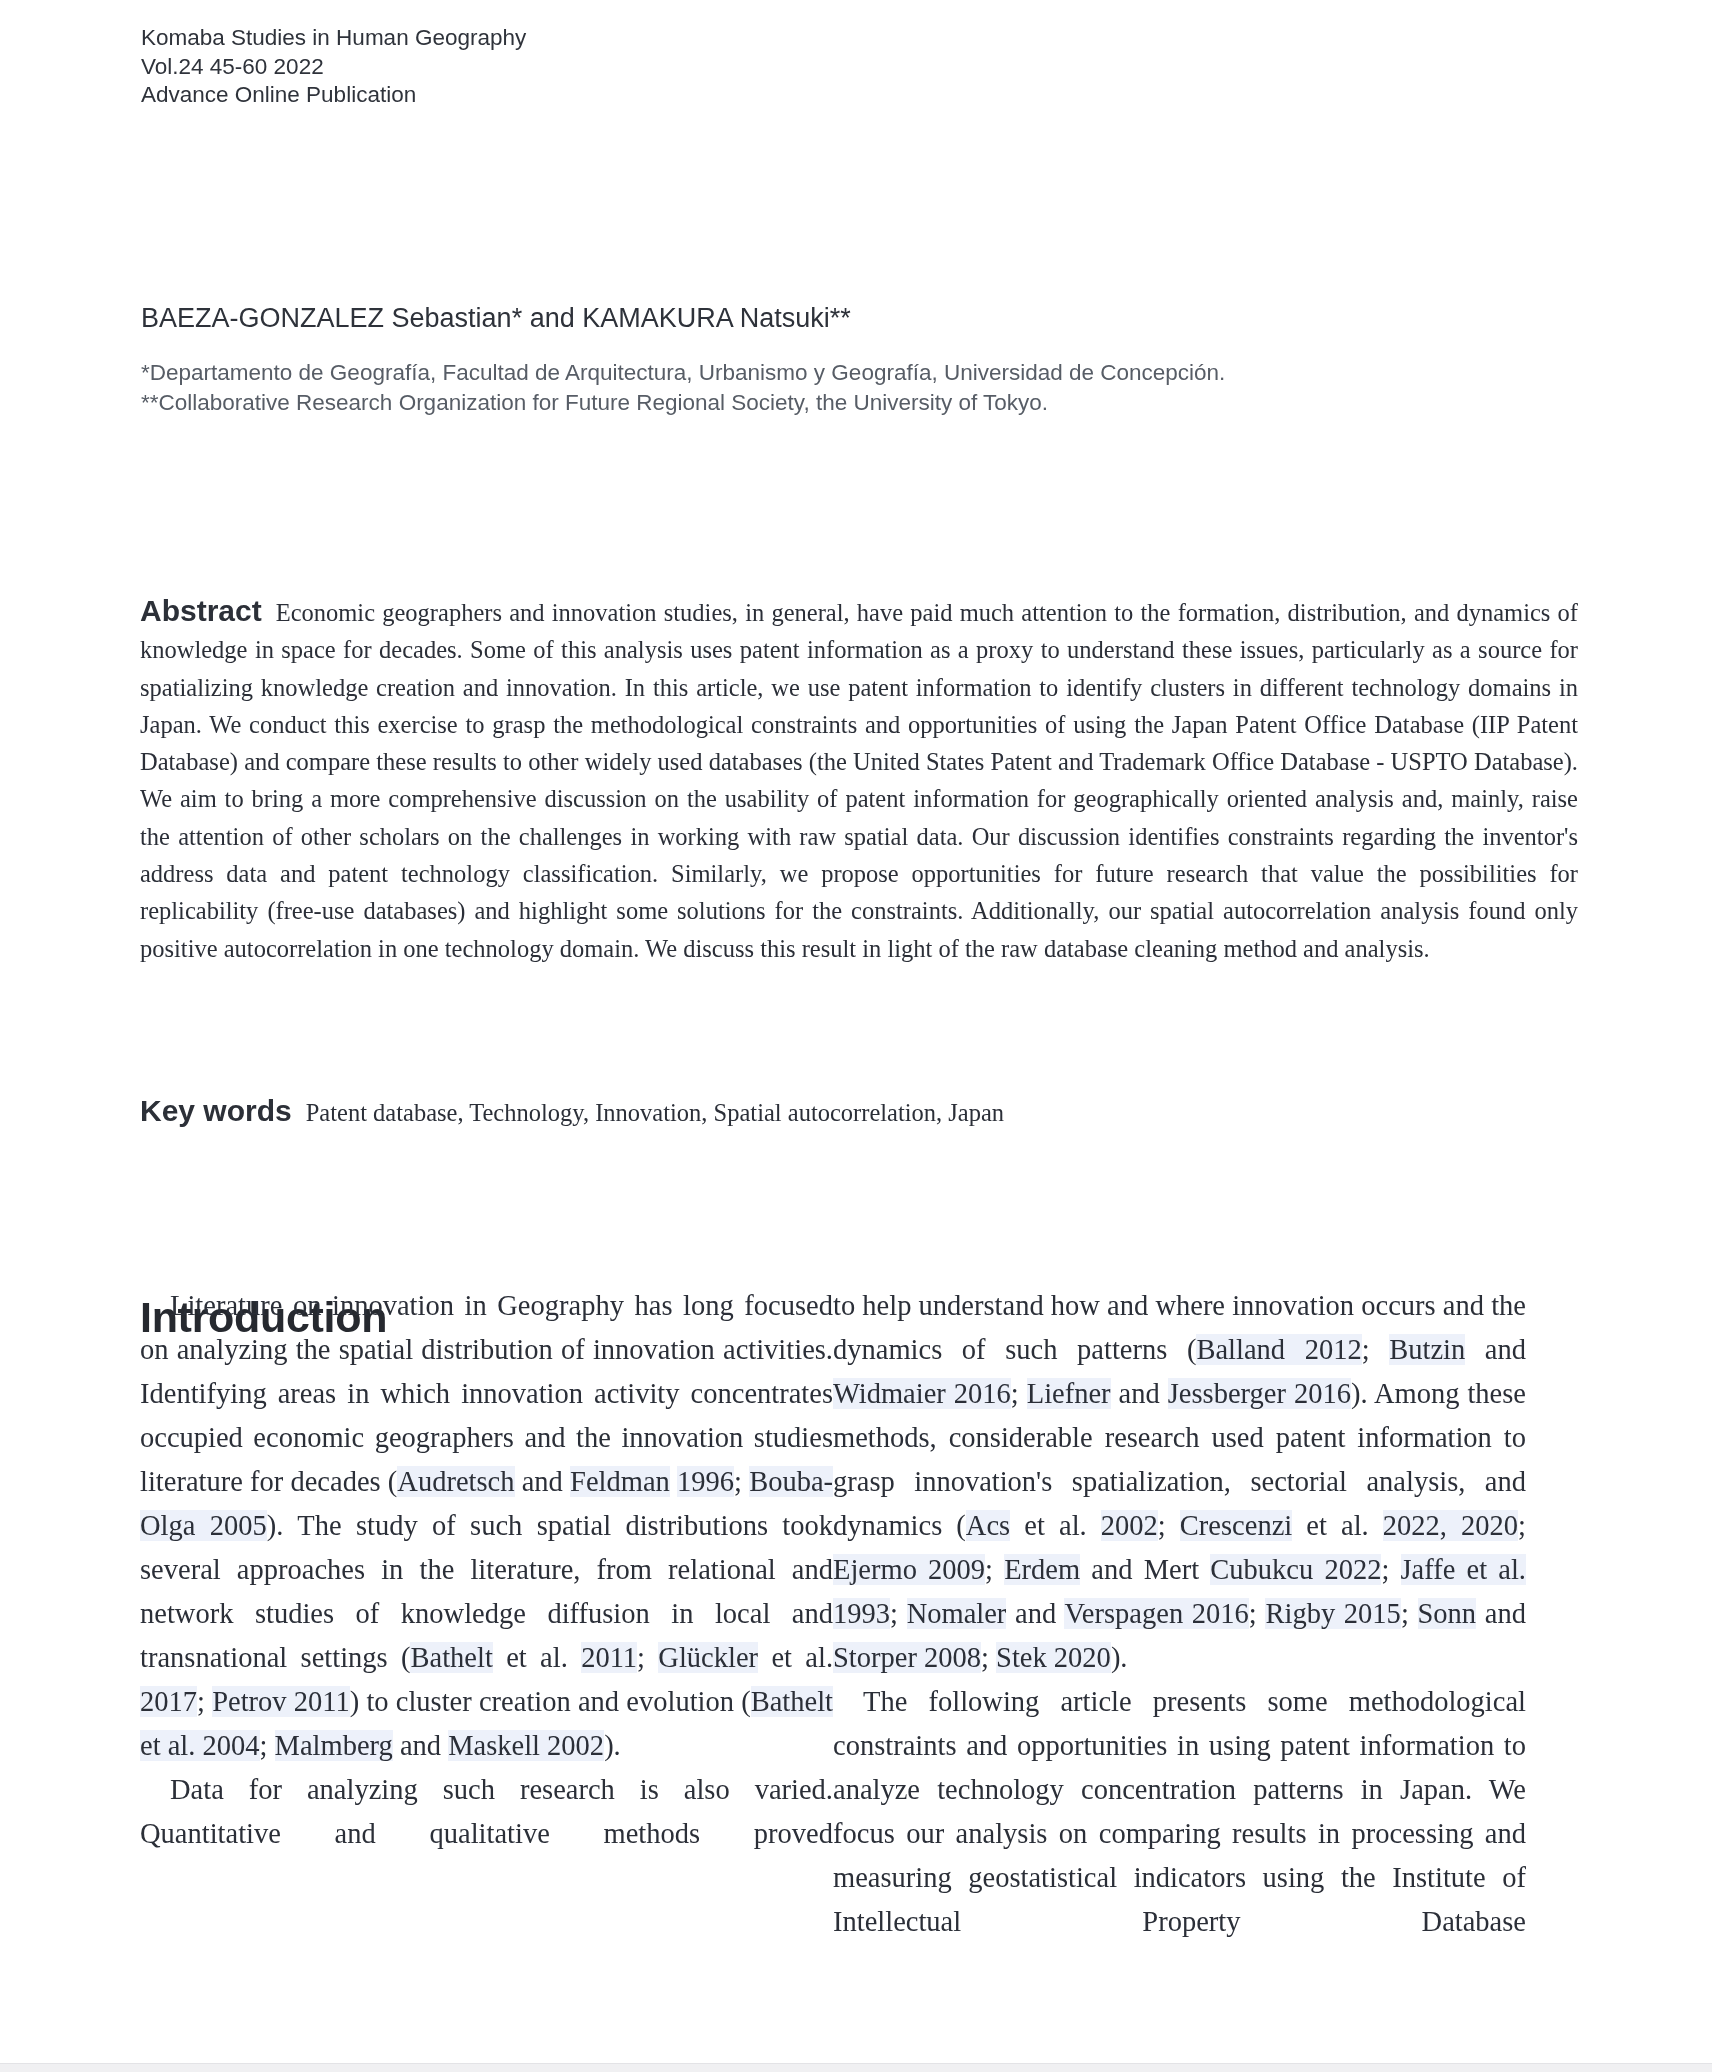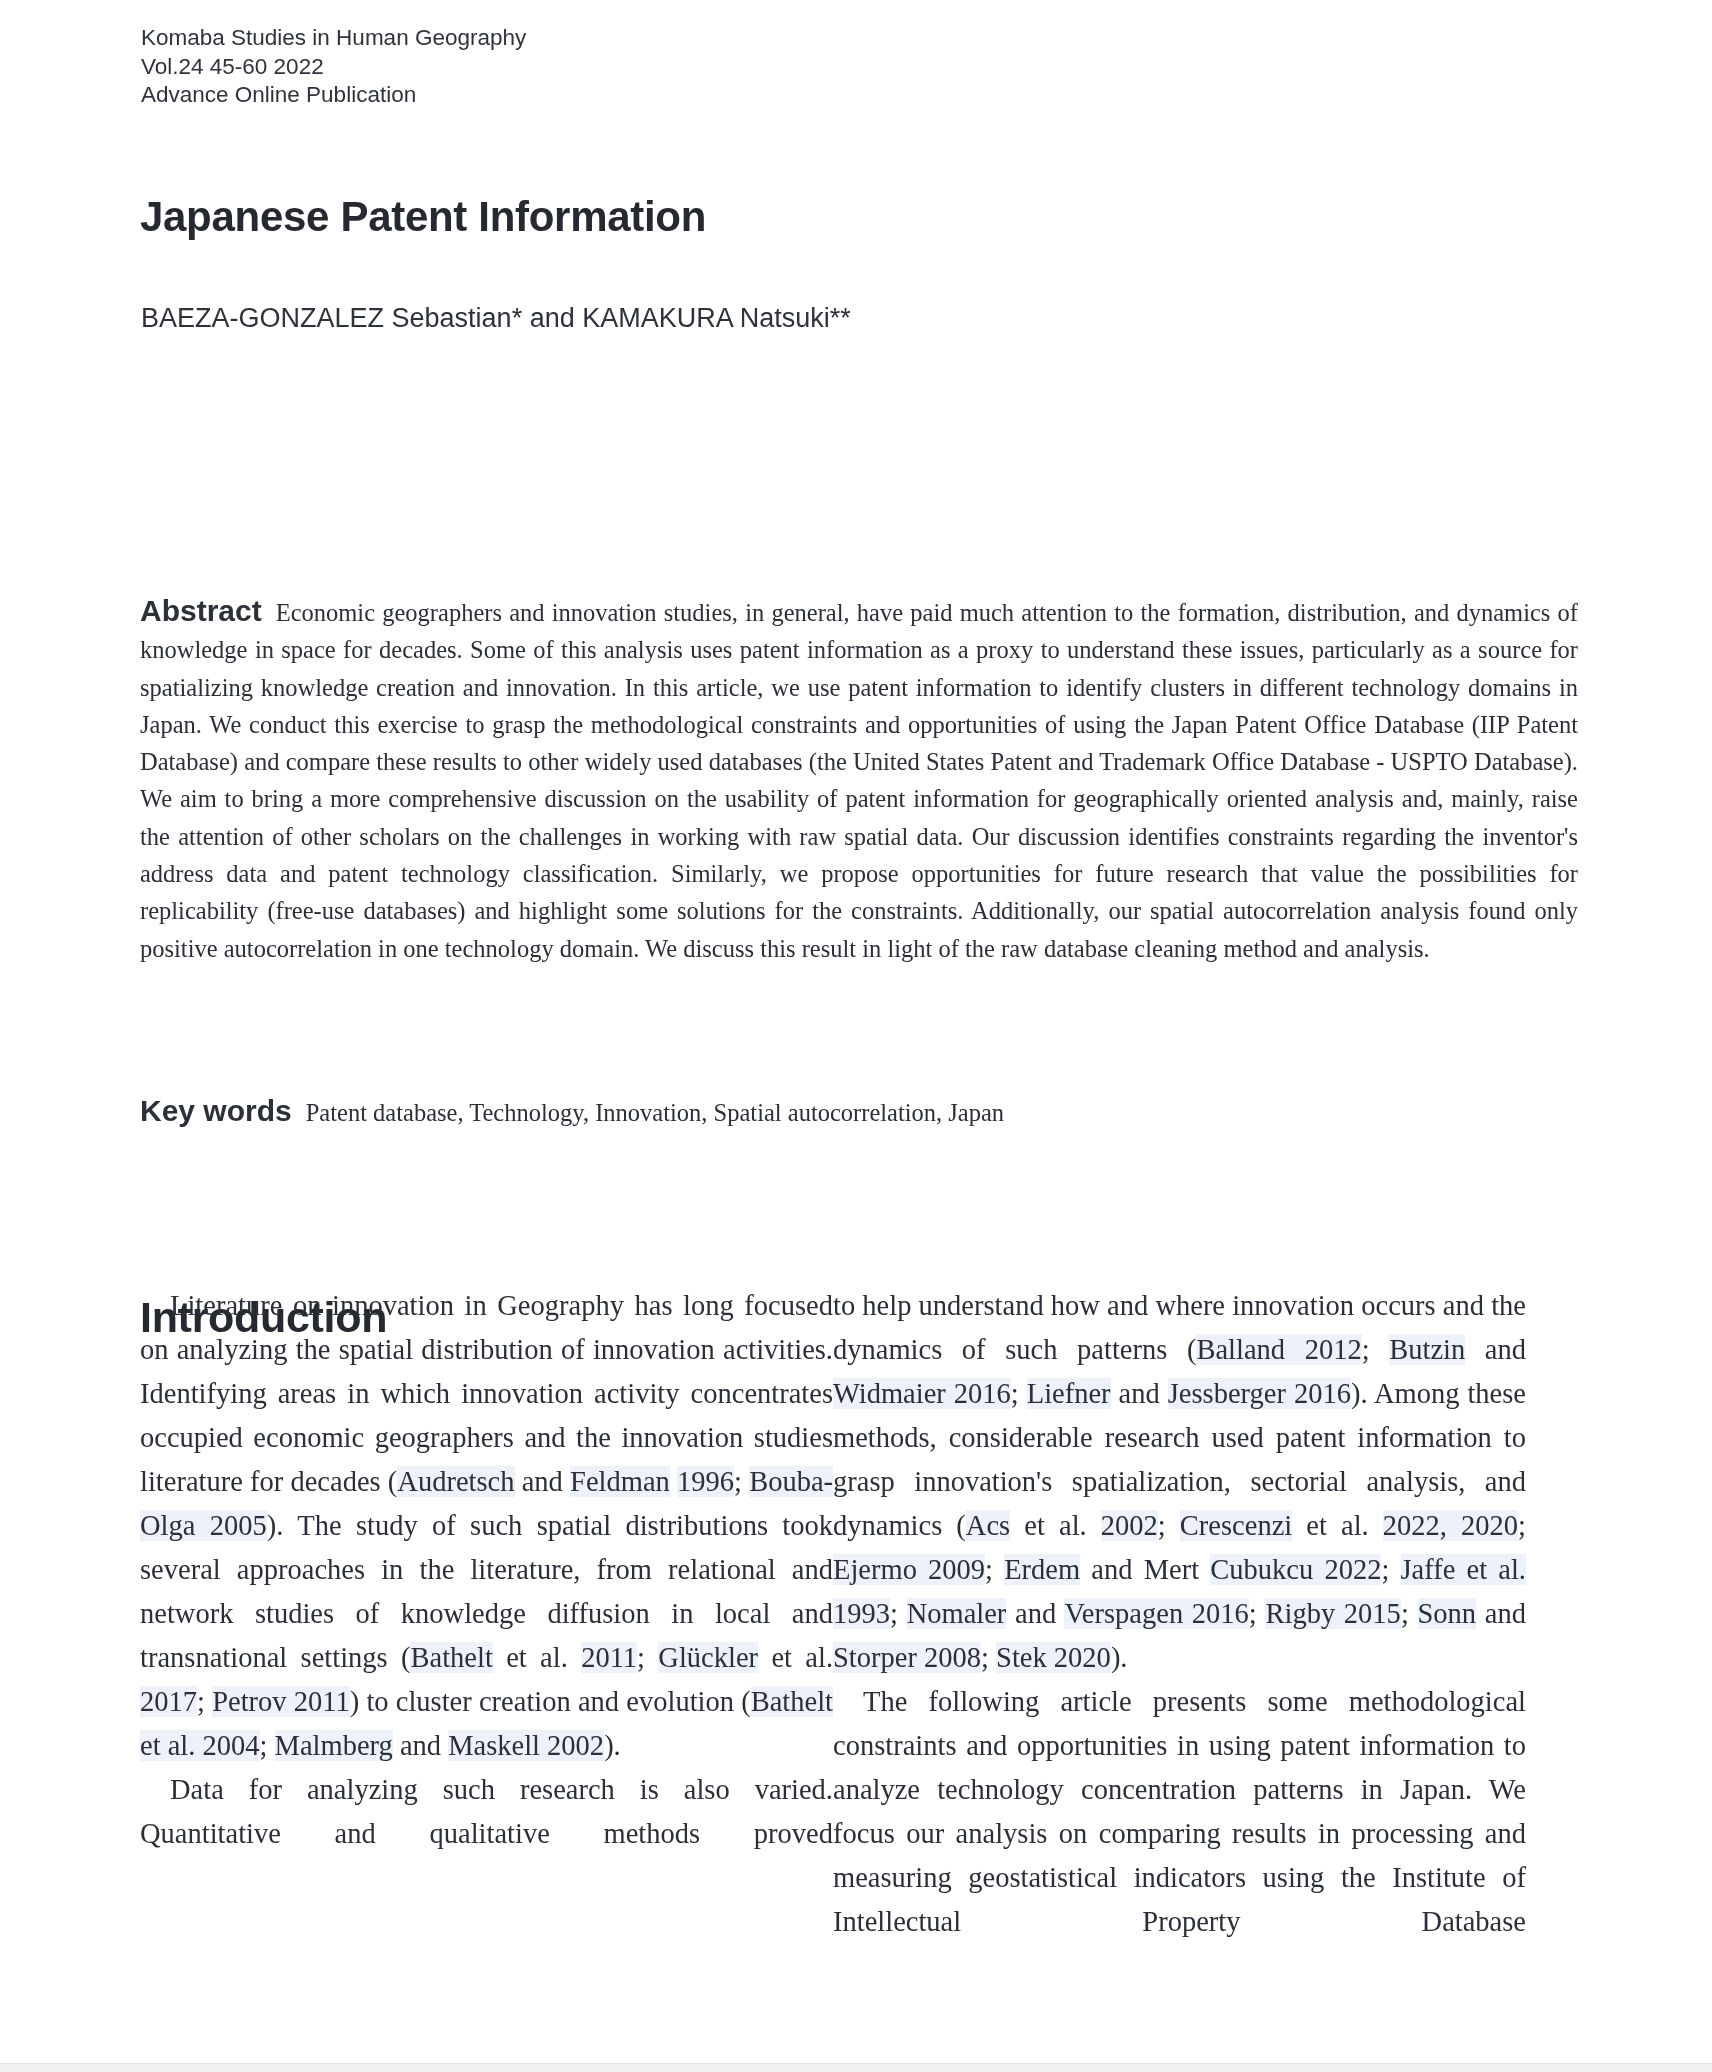--- a/index.html
+++ b/index.html
@@ -74,25 +74,28 @@
 
 <div class="page">
 
   <div class="journal-block">
     <div>Komaba Studies in Human Geography</div>
     <div>Vol.24 45-60 2022</div>
     <div>Advance Online Publication</div>
   </div>
 
   <h1 class="paper-title">
-    <div>Japanese Patent Information</div>
   </h1>
 
   <div class="authors-line">BAEZA-GONZALEZ Sebastian* and KAMAKURA Natsuki**</div>
 
+  <div class="affiliations">
+    <div>*Departamento de Geografía, Facultad de Arquitectura, Urbanismo y Geografía, Universidad de Concepción.</div>
+    <div>**Collaborative Research Organization for Future Regional Society, the University of Tokyo.</div>
+  </div>
 
   <div class="abstract-block">
     <span class="inline-label">Abstract</span><span>Economic geographers and innovation studies, in general, have paid much attention to the formation, distribution, and dynamics of knowledge in space for decades. Some of this analysis uses patent information as a proxy to understand these issues, particularly as a source for spatializing knowledge creation and innovation. In this article, we use patent information to identify clusters in different technology domains in Japan. We conduct this exercise to grasp the methodological constraints and opportunities of using the Japan Patent Office Database (IIP Patent Database) and compare these results to other widely used databases (the United States Patent and Trademark Office Database - USPTO Database). We aim to bring a more comprehensive discussion on the usability of patent information for geographically oriented analysis and, mainly, raise the attention of other scholars on the challenges in working with raw spatial data. Our discussion identifies constraints regarding the inventor's address data and patent technology classification. Similarly, we propose opportunities for future research that value the possibilities for replicability (free-use databases) and highlight some solutions for the constraints. Additionally, our spatial autocorrelation analysis found only positive autocorrelation in one technology domain. We discuss this result in light of the raw database cleaning method and analysis.</span>
   </div>
 
   <div class="keywords-block">
     <span class="inline-label">Key words</span><span>Patent database, Technology, Innovation, Spatial autocorrelation, Japan</span>
   </div>
 
   <h2 class="intro-heading">Introduction</h2>

